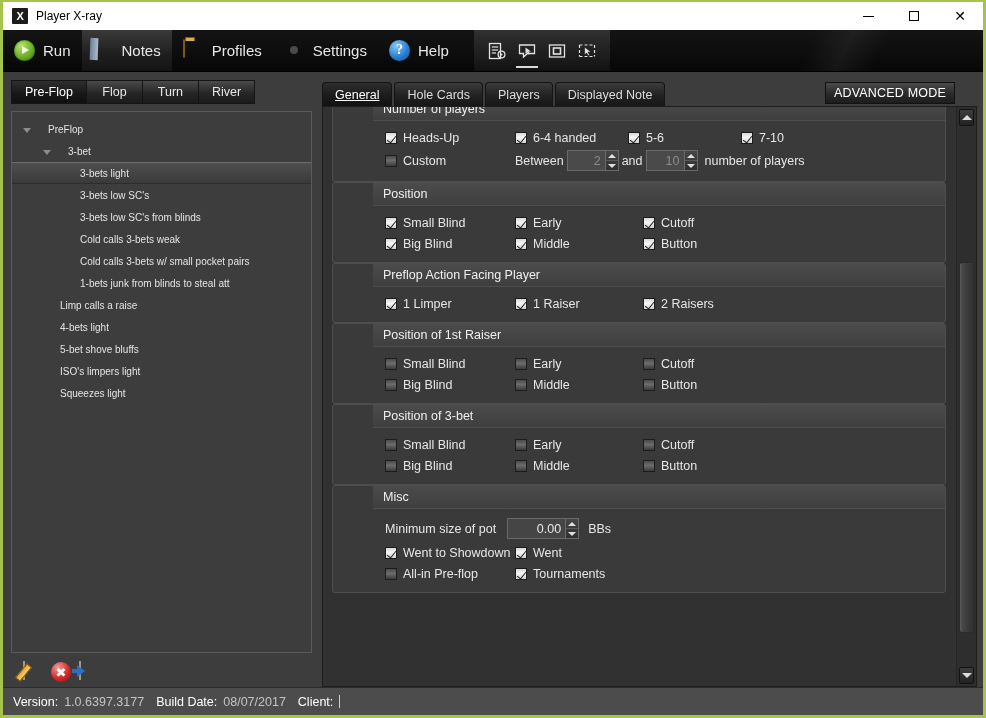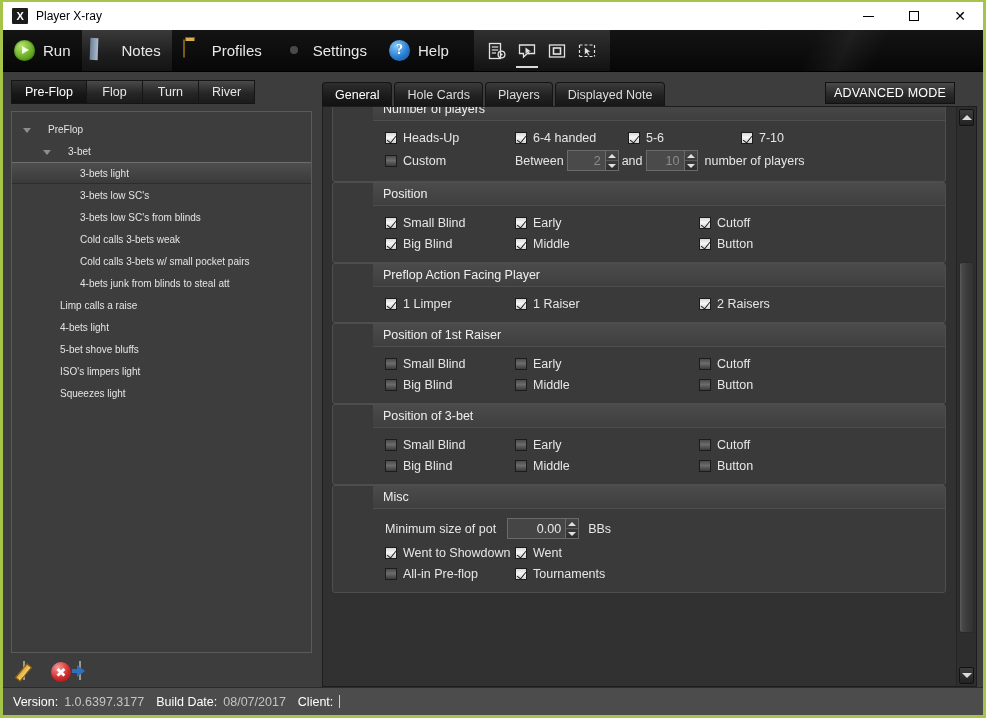--- a/index.html
+++ b/index.html
@@ -213,20 +213,21 @@
     display:flex;align-items:center;
     font-size:12.5px; color:#dcdcdc; cursor:pointer;
     background: linear-gradient(180deg,#3b3b3b 0%, #222222 55%, #171717 100%);
     border:1px solid #141414; border-bottom:none;
     border-radius: 4px 4px 0 0;
     margin-right:2px;
   }
   .panel-tab.active {
     background: linear-gradient(180deg,#2d2d2d 0%, #1a1a1a 60%, #121212 100%);
     color:#ffffff;
+    text-decoration:underline;
   }
   .adv-mode {
     position:absolute; right:22px; top:2px;
     padding: 3px 8px; font-size:12.5px; color:#ffffff; letter-spacing:0.2px;
     background: linear-gradient(180deg,#4a4a4a 0%, #2a2a2a 55%, #1d1d1d 100%);
     border:1px solid #121212; cursor:pointer; white-space:nowrap;
   }
 
   .content-frame {
     flex:1; margin-top:0px;
@@ -268,21 +269,21 @@
     background: linear-gradient(180deg,#4a4a4a 0%, #6c6c6c 45%, #3a3a3a 100%);
   }
   .cb.on .box:after {
     content:""; position:absolute; left:3px; top:1px;
     width:4px; height:8px;
     border-right:1.6px solid #1a1a1a; border-bottom:1.6px solid #1a1a1a;
     transform: rotate(38deg);
   }
   .c1 { width:130px; }
   .c2 { width:113px; }
-  .c3 { width:184px; }
+  .c3 { width:128px; }
 
   .spin {
     display:inline-flex; align-items:stretch; vertical-align:middle;
     height:21px; margin: 0 3px;
   }
   .spin .fld {
     width:38px; height:21px;
     background:#454545; border:1px solid #6a6a6a; border-right:none;
     color:#e8e8e8; font-size:12.5px;
     display:flex;align-items:center;justify-content:flex-end;
@@ -455,21 +456,21 @@
         <div class="tree-row lvl2">
             <span>3-bets low SC's from blinds</span>
           </div>
         <div class="tree-row lvl2">
             <span>Cold calls 3-bets weak</span>
           </div>
         <div class="tree-row lvl2">
             <span>Cold calls 3-bets w/ small pocket pairs</span>
           </div>
         <div class="tree-row lvl2">
-            <span>4-bets junk from blinds to steal att</span>
+            <span>1-bets junk from blinds to steal att</span>
           </div>
         <div class="tree-row lvl1">
             <span>Limp calls a raise</span>
           </div>
         <div class="tree-row lvl1">
             <span>4-bets light</span>
           </div>
         <div class="tree-row lvl1">
             <span>5-bet shove bluffs</span>
           </div>

